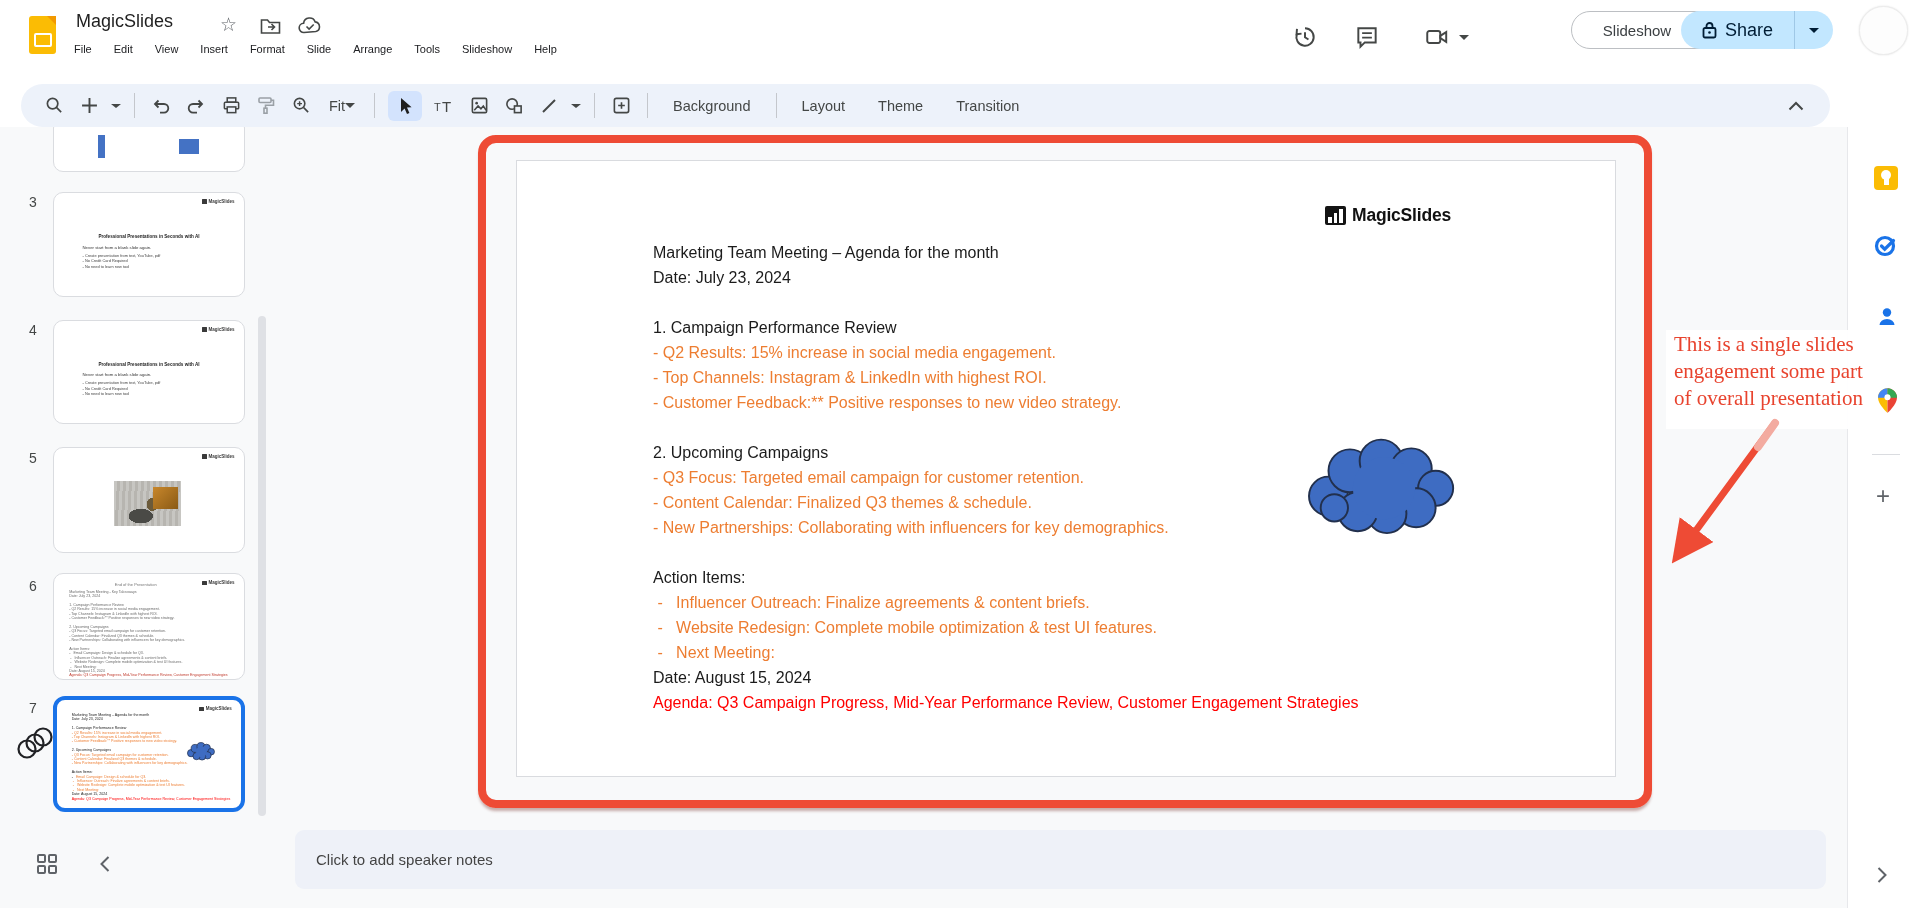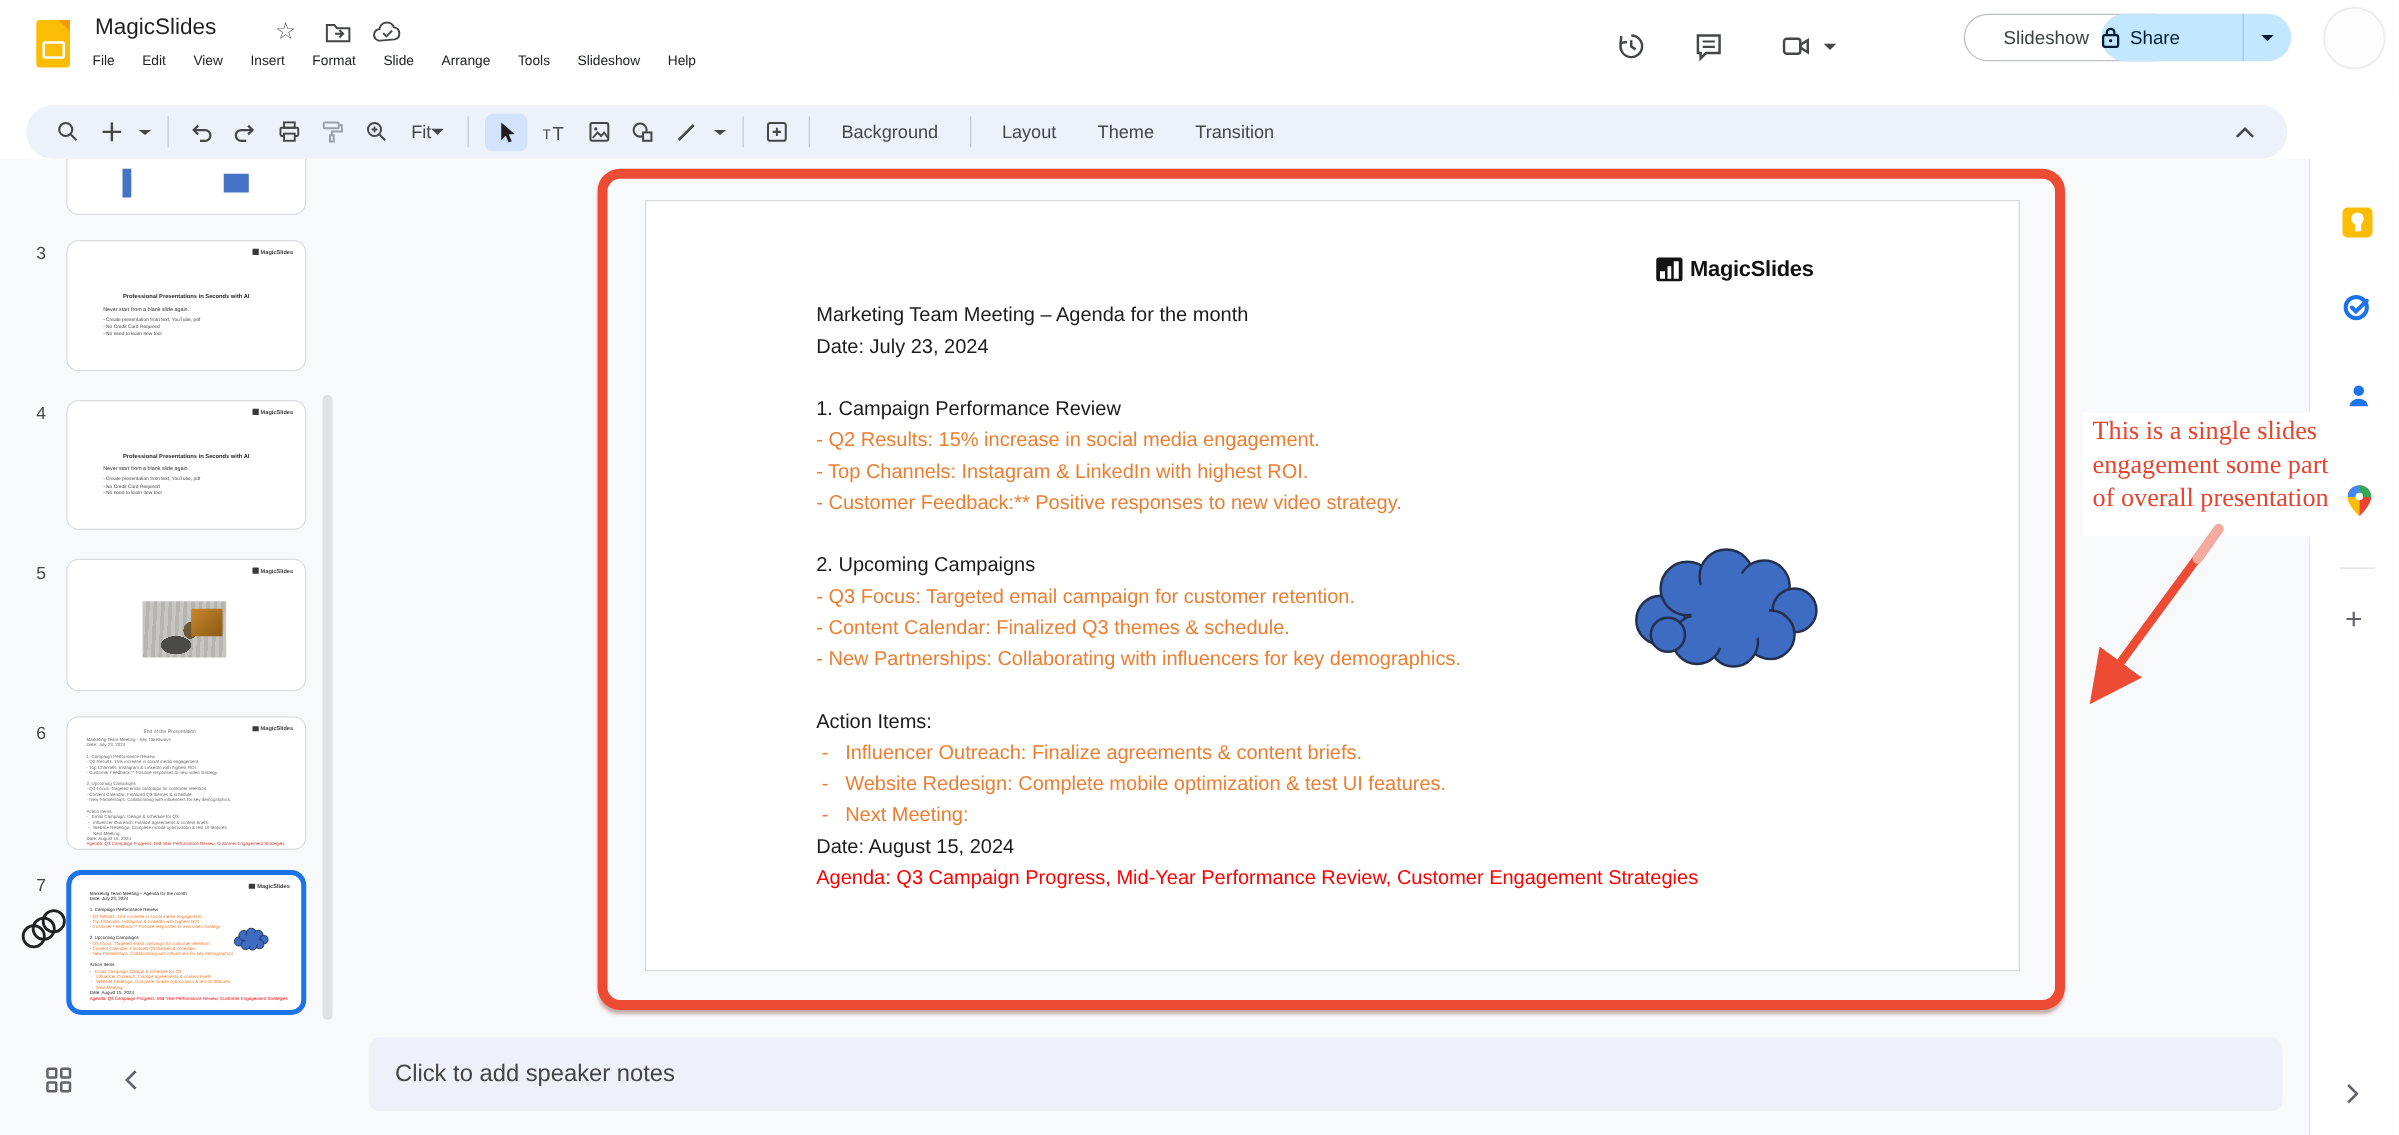--- a/index.html
+++ b/index.html
@@ -16,21 +16,21 @@
   #app-icon .pagebox{position:absolute;left:5px;top:17px;width:14px;height:10px;border:2.5px solid #fff;border-radius:2px;}
   #doc-title{left:76px;top:11px;font-size:18px;color:#1f1f1f;}
   #menubar{left:63px;top:41px;display:flex;}
   .menu-item{padding:2px 11px;font-size:11px;color:#202124;border-radius:10px;cursor:default;}
   .hd-right-ico{top:24px;width:26px;height:26px;}
   .pill{top:11px;height:38px;border-radius:19px;display:flex;align-items:center;box-sizing:border-box;}
   #slideshow-btn{left:1571px;width:173px;background:#fff;border:1px solid #bcbfc3;}
   #slideshow-btn .lbl{flex:1;text-align:center;font-size:15px;color:#3c4043;}
   #slideshow-btn .seg{width:40px;height:100%;border-left:1px solid #bcbfc3;display:flex;align-items:center;justify-content:center;}
   #share-btn{left:1681px;width:152px;background:#c2e7ff;color:#001d35;}
-  #share-btn .main{flex:1;display:flex;align-items:center;justify-content:flex-start;gap:8px;font-size:15px;font-weight:500;}
+  #share-btn .main{flex:1;display:flex;align-items:center;justify-content:center;gap:8px;font-size:18px;font-weight:500;}
   #share-btn .seg{width:38px;height:100%;border-left:1px solid #9fc8e6;display:flex;align-items:center;justify-content:center;}
   .caret{width:0;height:0;border-left:5px solid transparent;border-right:5px solid transparent;border-top:5px solid #444746;}
   #avatar{left:1859px;top:6px;width:47px;height:47px;border-radius:50%;background:#fdfdfd;border:1px solid #ececec;box-shadow:0 0 2px rgba(0,0,0,.12);}
 
   
   #toolbar{left:21px;top:84px;width:1809px;height:43px;background:#edf2fa;border-radius:22px;
        display:flex;align-items:center;padding:0 8px 0 20px;box-sizing:border-box;gap:9px;}
   .tb-i{width:26px;height:26px;display:flex;align-items:center;justify-content:center;border-radius:6px;flex:0 0 auto;}
   .vsep{width:1px;height:25px;background:#c4c7cc;margin:0 4px;flex:0 0 auto;}
   #tool-cursor{background:#d3e3fd;width:34px;height:30px;}
@@ -73,21 +73,21 @@
 
   
   #sidepanel{left:1848px;top:78px;width:71px;height:830px;background:#fff;z-index:4;}
   #sidepanel-divider{left:1847px;top:78px;width:1px;height:830px;background:#e7e8eb;z-index:4;}
   .sp-ico{left:1874px;z-index:8;}
   #sp-plus{left:1876px;top:482px;font-size:24px;color:#5f6368;z-index:8;}
   #sp-divider{left:1872px;top:454px;width:28px;height:1px;background:#dadce0;z-index:8;}
 
   
   #notes-bar{left:295px;top:830px;width:1531px;height:59px;background:#eef1f8;border-radius:9px;z-index:1;}
-  #notes-text{left:316px;top:830px;height:59px;display:flex;align-items:center;font-size:19px;color:#444;z-index:2;}
+  #notes-text{left:316px;top:830px;height:59px;display:flex;align-items:center;font-size:15px;color:#444;z-index:2;}
 </style>
 </head>
 <body>
 
 <div id="header" class="abs">
   <div id="app-icon" class="abs">
       <span class="pagebox"></span>
     </div>
   <div id="doc-title" class="abs">MagicSlides</div>
   <div class="abs" style="left:220px;top:13px;font-size:19px;color:#5f6368;">☆</div>

